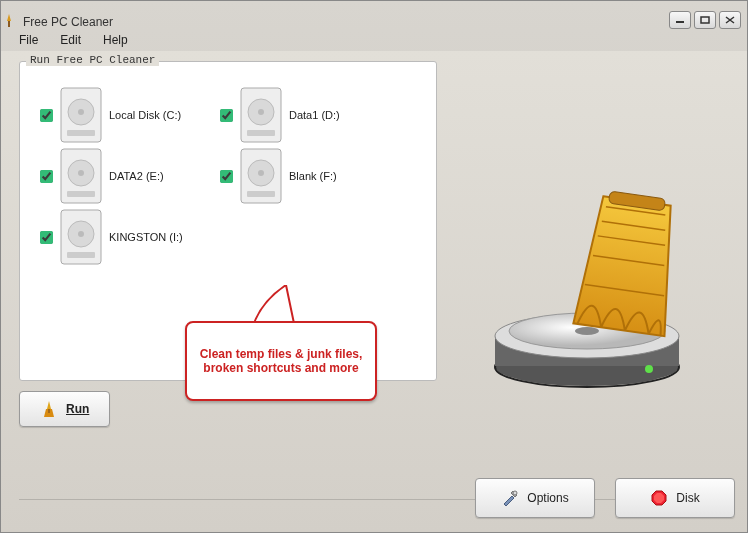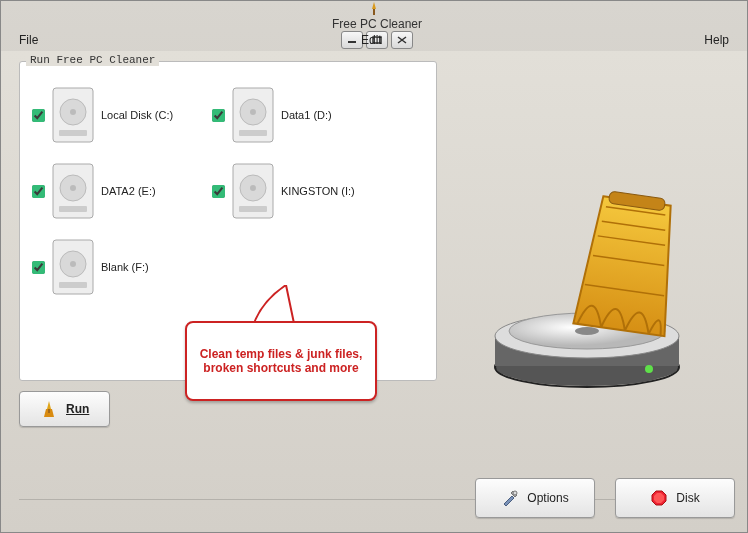--- a/index.html
+++ b/index.html
@@ -1,28 +1,28 @@
 <!DOCTYPE html>
 <html><head>
 <meta charset="utf-8">
 <style>
   * { box-sizing: border-box; margin: 0; padding: 0; font-family: "Segoe UI", Tahoma, Arial, sans-serif; }
   body { background: #fff; width: 748px; height: 533px; overflow: hidden; }
   .window { width: 748px; height: 533px; border: 1px solid #888; background: linear-gradient(#d8d5cf, #c7c3bc); position: relative; }
-  .titlebar { height: 28px; display: flex; align-items: center; padding: 0 6px 0 12px; flex-direction: column; }
+  .titlebar { height: 28px; display: flex; align-items: flex-end; padding: 0 6px 0 0; }
   .title-icon { width: 16px; height: 16px; margin-right: 6px; }
   .title-text { font-size: 12px; color: #333; flex: 1; }
   .win-btns { display: flex; gap: 3px; }
   .win-btn { width: 22px; height: 18px; background: linear-gradient(#f7f7f7, #d9d9d9); border: 1px solid #888; border-radius: 3px; display: flex; align-items: center; justify-content: center; cursor: pointer; font-size: 10px; line-height: 1; }
-  .menubar { height: 22px; display: flex; align-items: center; padding: 0 8px; gap: 2px; justify-content: space-between; }
+  .menubar { height: 22px; display: flex; align-items: center; padding: 0 8px; gap: 2px; }
   .menu-item { font-size: 12px; color: #222; padding: 2px 10px; cursor: pointer; }
   .client { position: absolute; top: 50px; left: 0; right: 0; bottom: 0; background: linear-gradient(#e2dfd8, #d3cfc8); padding: 10px 18px 14px 18px; }
   .groupbox { position: relative; background: #fff; border: 1px solid #bbb; border-radius: 3px; padding: 30px 14px 60px 14px; height: 320px; width: 418px; }
   .group-legend { position: absolute; top: -8px; left: 6px; font-size: 11px; color: #333; background: linear-gradient(#e2dfd8, #e2dfd8); padding: 0 4px; font-family: Liberation Mono, monospace; }
-  .drive-grid { position: absolute; top: 24px; left: 12px; display: grid; grid-template-columns: 180px 180px; row-gap: 18px; }
+  .drive-grid { position: absolute; top: 24px; left: 20px; display: grid; grid-template-columns: 180px 180px; row-gap: 3px; }
   .drive-cell { display: flex; align-items: center; gap: 6px; }
   .chk { width: 13px; height: 13px; accent-color: #3b7; }
   .drive-icon { width: 44px; height: 58px; }
   .drive-label { font-size: 11px; color: #222; }
   .bubble { position: absolute; left: 184px; top: 270px; width: 192px; height: 80px; border: 2px solid #c22; border-radius: 8px; background: #fff; display: flex; align-items: center; justify-content: center; text-align: center; padding: 6px 10px; box-shadow: 0 2px 3px rgba(0,0,0,0.25); }
   .bubble-text { font-size: 12px; font-weight: bold; color: #c22; line-height: 1.2; }
   .bubble-tail { position: absolute; left: 226px; top: 223px; width: 55px; height: 55px; pointer-events: none; }
   .run-row { margin-top: 10px; }
   .btn { display: inline-flex; align-items: center; gap: 8px; background: linear-gradient(#fdfdfd, #e4e4e4); border: 1px solid #999; border-radius: 4px; padding: 8px 20px; font-size: 12px; color: #222; cursor: pointer; box-shadow: 0 1px 1px rgba(0,0,0,0.15); text-decoration: underline; text-decoration-color: transparent; }
   .btn-label { text-decoration: underline; text-decoration-thickness: 1px; font-weight: bold; }
@@ -119,34 +119,34 @@
         <div class="drive-cell">
           <input type="checkbox" class="chk" checked="" style="">
           <span class="drive-icon">
             <svg viewBox="0 0 44 58">
                 <rect x="2" y="2" width="40" height="54" rx="3" fill="#eee" stroke="#aaa"></rect>
                 <circle cx="22" cy="26" r="13" fill="#d9d9d9" stroke="#bbb"></circle>
                 <circle cx="22" cy="26" r="3" fill="#bbb"></circle>
                 <rect x="8" y="44" width="28" height="6" rx="1" fill="#ccc"></rect>
               </svg>
           </span>
+          <span class="drive-label">Blank (F:)</span>
+        </div>
+
+        <div class="drive-cell">
+          <input type="checkbox" class="chk" checked="" style="">
+          <span class="drive-icon">
+            <svg viewBox="0 0 44 58">
+                <rect x="2" y="2" width="40" height="54" rx="3" fill="#eee" stroke="#aaa"></rect>
+                <circle cx="22" cy="26" r="13" fill="#d9d9d9" stroke="#bbb"></circle>
+                <circle cx="22" cy="26" r="3" fill="#bbb"></circle>
+                <rect x="8" y="44" width="28" height="6" rx="1" fill="#ccc"></rect>
+              </svg>
+          </span>
           <span class="drive-label">KINGSTON (I:)</span>
-        </div>
-
-        <div class="drive-cell">
-          <input type="checkbox" class="chk" checked="" style="">
-          <span class="drive-icon">
-            <svg viewBox="0 0 44 58">
-                <rect x="2" y="2" width="40" height="54" rx="3" fill="#eee" stroke="#aaa"></rect>
-                <circle cx="22" cy="26" r="13" fill="#d9d9d9" stroke="#bbb"></circle>
-                <circle cx="22" cy="26" r="3" fill="#bbb"></circle>
-                <rect x="8" y="44" width="28" height="6" rx="1" fill="#ccc"></rect>
-              </svg>
-          </span>
-          <span class="drive-label">Blank (F:)</span>
         </div>
       </div>
 
       <svg class="bubble-tail" viewBox="0 0 55 55">
         <path d="M40 0 Q10 20 4 52 Q22 38 50 48 Z" fill="#fff" stroke="#c22" stroke-width="2" stroke-linejoin="round"></path>
       </svg>
     </div>
 
     <div class="bubble">
       <span class="bubble-text">Clean temp files &amp; junk files, broken shortcuts and more</span>

